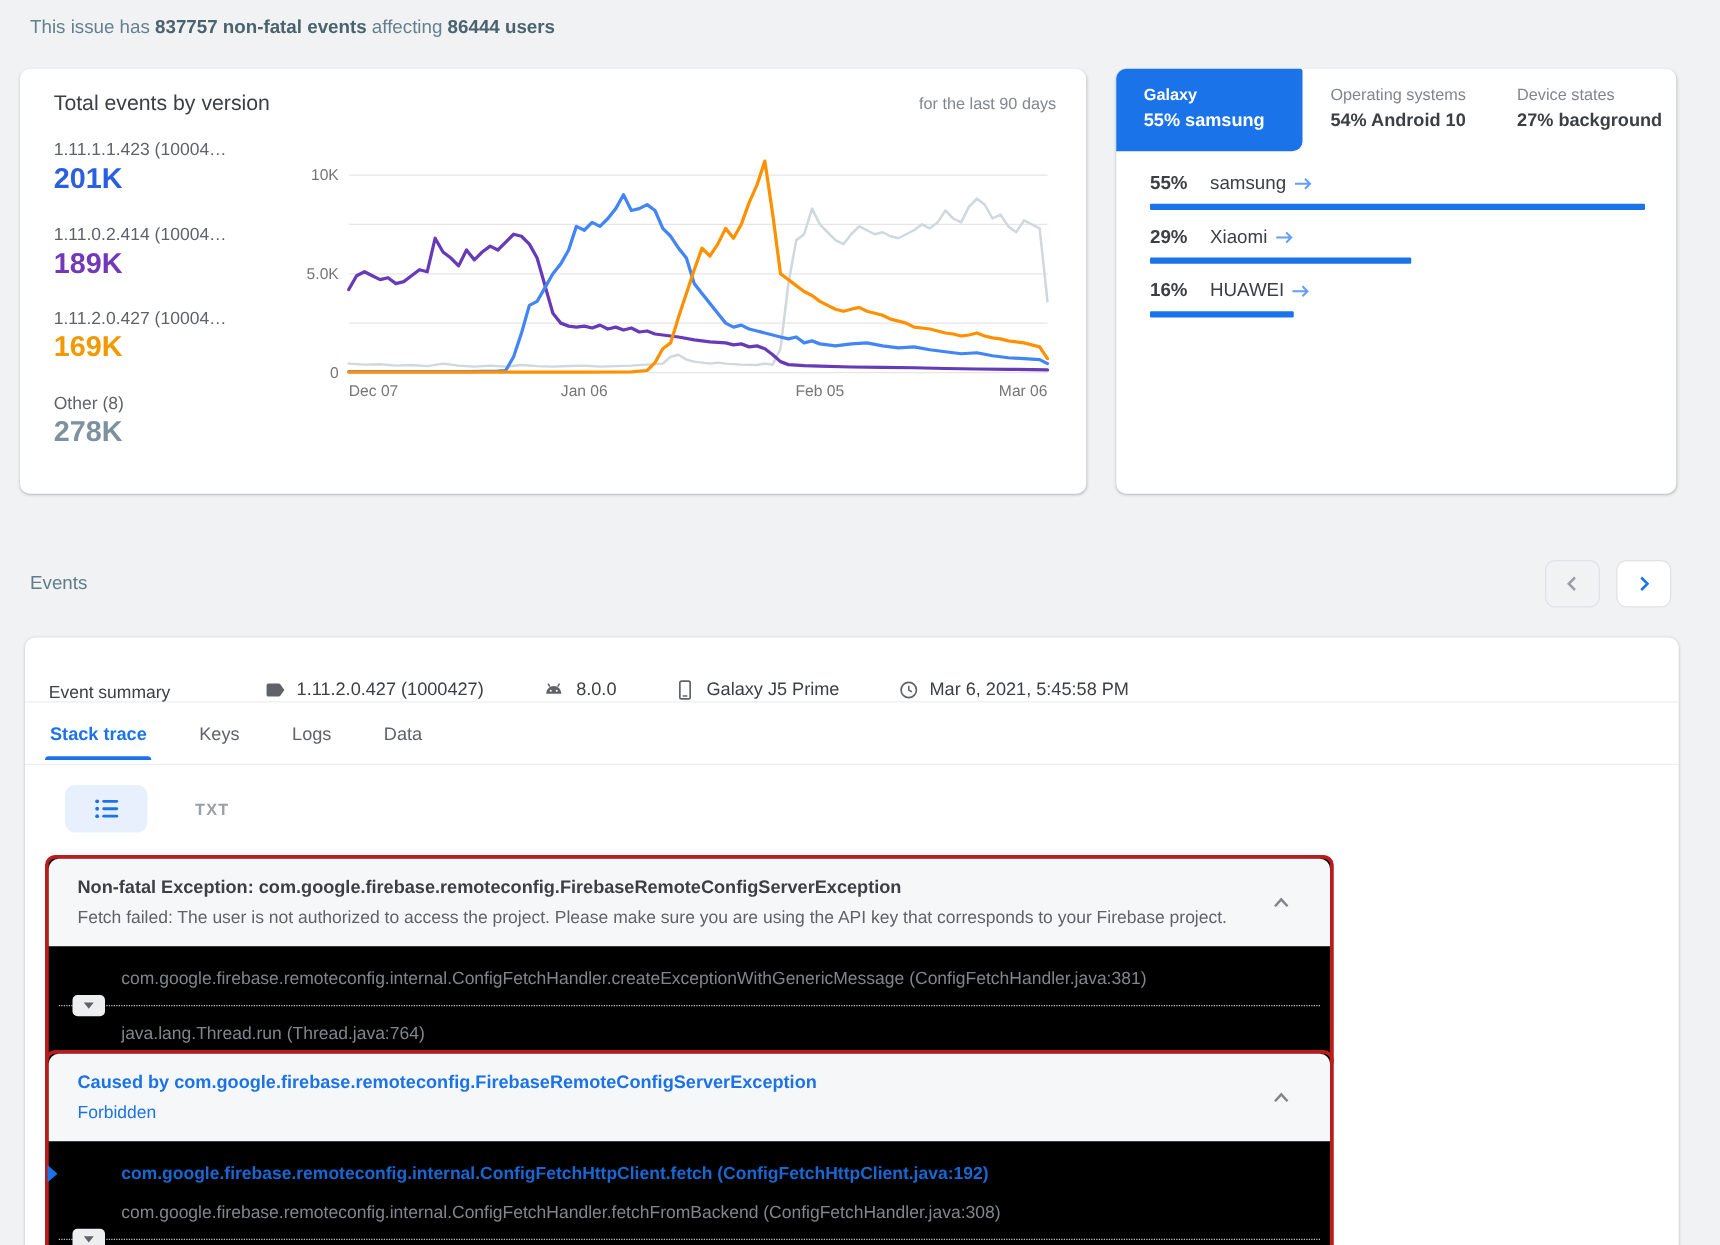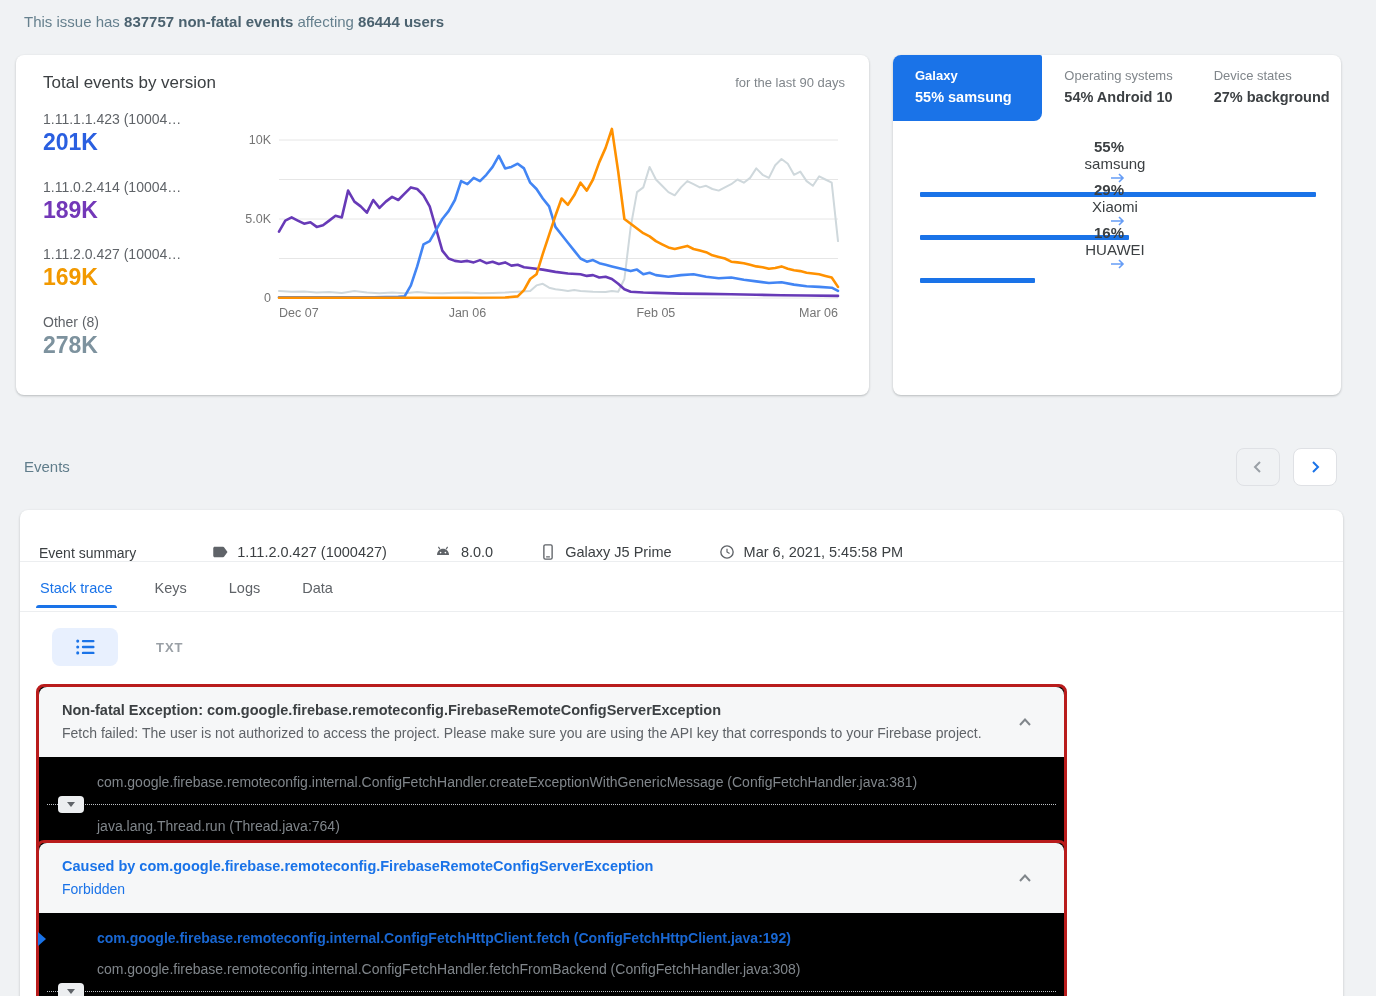--- a/index.html
+++ b/index.html
@@ -24,41 +24,41 @@
   
   #breakdown-card { left:893px; top:55px; width:448px; height:340px; }
   .bd-tabs { position:absolute; left:0; top:0; width:100%; height:66px; display:flex; }
   .bd-tab { width:150px; padding:13px 0 0 22px; cursor:pointer; }
   .bd-tab .t-label { font-size:13px; color:#80868b; }
   .bd-tab .t-value { font-size:14.5px; font-weight:bold; color:#3c4043; margin-top:6px; }
   .bd-tab.active { background:#1a73e8; border-radius:8px 2px 8px 0; }
   .bd-tab.active .t-label { color:#fff; font-weight:bold; }
   .bd-tab.active .t-value { color:#fff; }
   .bd-row { position:absolute; left:27px; width:396px; cursor:pointer; }
-  .bd-row-line { display:flex; align-items:center; font-size:15px; color:#3c4043;flex-direction:column; }
+  .bd-row-line { display:flex; align-items:center; font-size:15px; color:#3c4043; }
   .bd-pct { font-weight:bold; width:48px; }
   .bd-name { margin-right:6px; }
   .bd-bar { height:5px; background:#1a73e8; border-radius:1px; margin-top:8px; }
 
   
   .events-title { position:absolute; left:24px; top:458px; font-size:15px; color:#607d8b; }
   .nav-btn { position:absolute; top:448px; width:44px; height:38px; border:1px solid #dfe1e5; border-radius:8px; background:transparent; display:flex; align-items:center; justify-content:center; cursor:pointer; }
   #nav-prev { left:1236px; }
   #nav-next { left:1293px; background:#fff; }
 
   
   #events-card { left:20px; top:510px; width:1323px; height:530px; }
   .summary-row { position:absolute; left:0; top:0; width:100%; height:52px; display:flex; align-items:flex-end; padding-left:19px; border-bottom:1px solid #eceef0; }
   .summary-label { font-size:14px; color:#3c4043; margin-right:75px; }
   .chip { display:flex; align-items:center; gap:8px; font-size:14.5px; color:#3c4043; margin-right:46px; }
   .chip svg { flex:none; }
 
   .tabs-row { position:absolute; left:0; top:52px; width:100%; height:50px; display:flex; align-items:center; padding-left:20px; border-bottom:1px solid #eceef0; }
   .tab { font-size:14.5px; color:#5f6368; margin-right:42px; padding:15px 0 12px; cursor:pointer; position:relative; }
-  .tab.active { color:#1a73e8; font-weight:normal; }
+  .tab.active { color:#1a73e8; font-weight:bold; }
   .tab.active::after { content:""; position:absolute; left:-4px; right:-4px; bottom:0; height:3px; background:#1a73e8; border-radius:3px 3px 0 0; }
 
   .view-toggle { position:absolute; left:17px; top:118px; display:flex; align-items:center;padding-left:15px; }
   .list-btn { width:66px; height:38px; background:#e8f0fe; border-radius:8px; display:flex; align-items:center; justify-content:center; cursor:pointer; }
   .txt-btn { margin-left:38px; font-size:13px; font-weight:bold; letter-spacing:1px; color:#9aa0a6; cursor:pointer; }
 
   .exc-card { position:absolute; left:16px; width:1031px; border:3px solid #b91c1c; border-radius:8px; background:#000000; }
   .exc-header { position:relative; background:#f6f7f8; border-radius:8px 8px 0 0; padding:15px 60px 16px 23px; cursor:pointer; }
   .exc-title { font-size:14.5px; font-weight:bold; color:#3c4043; }
   .exc-sub { font-size:14px; color:#5f6368; margin-top:7px; }

